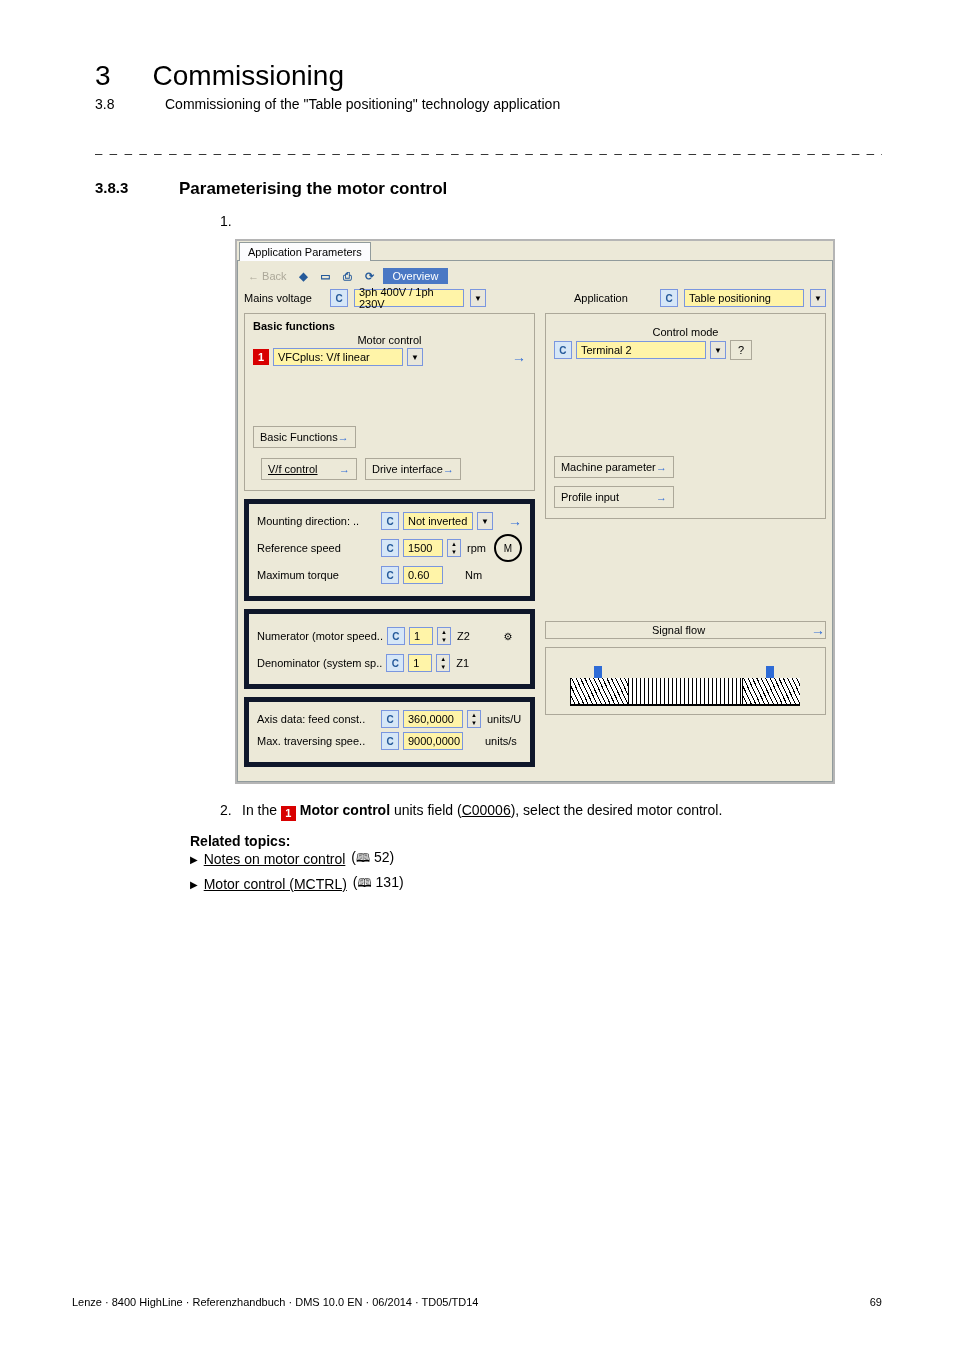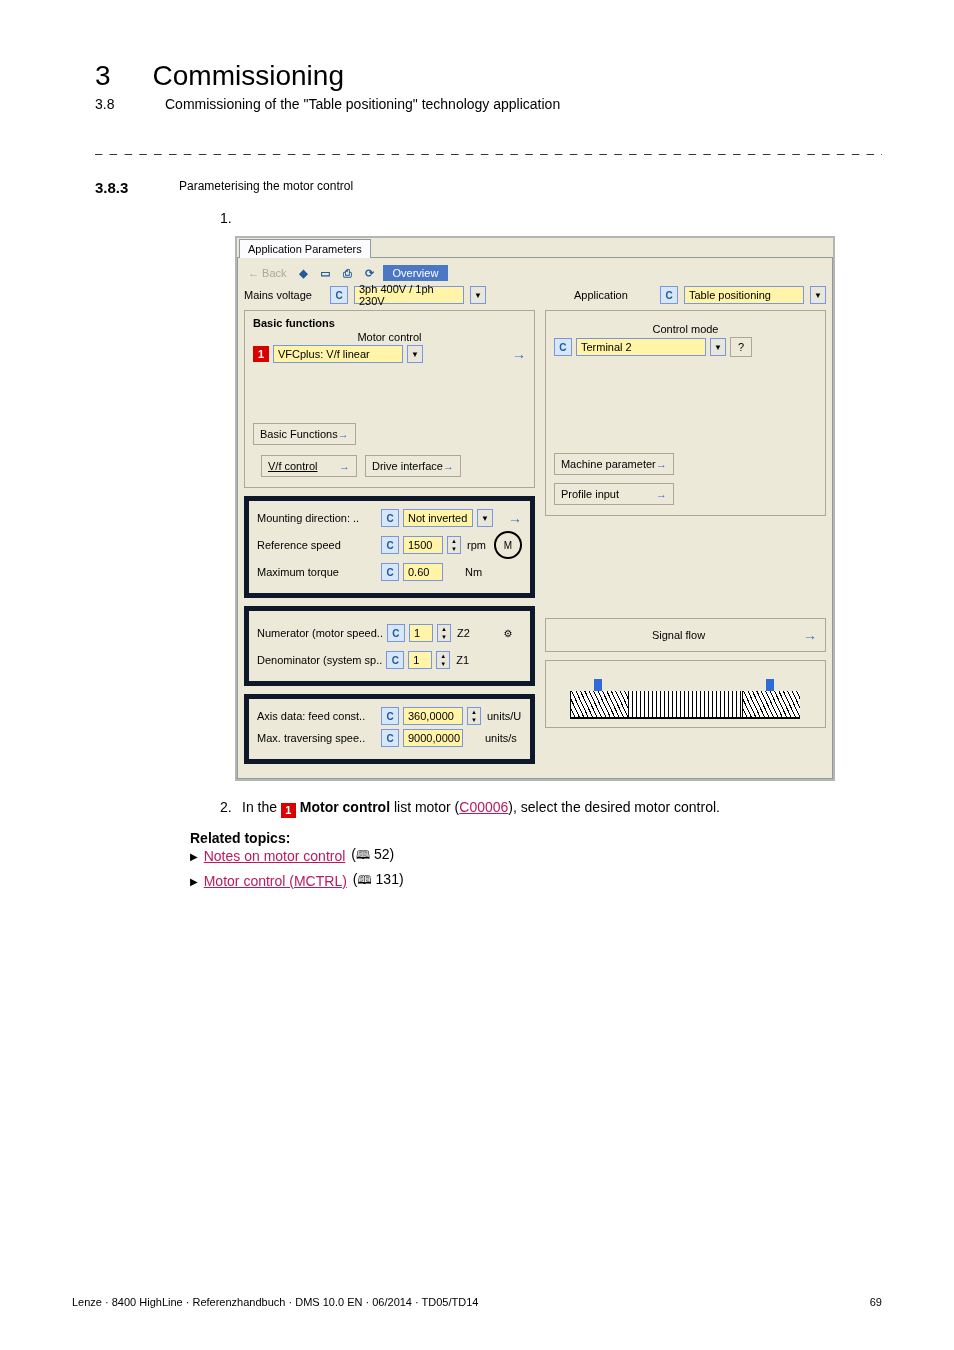--- a/index.html
+++ b/index.html
@@ -5,21 +5,21 @@
 * { box-sizing: border-box; margin: 0; padding: 0; }
 body { font-family: "Segoe UI", Arial, sans-serif; color: #000; background: #fff; width: 954px; height: 1350px; position: relative; }
 .page { padding: 60px 72px 0 95px; }
 .hrow { display: flex; align-items: baseline; gap: 42px; margin-bottom: 2px; }
 .chnum { font-size: 28px; font-weight: 400; }
 .chtitle { font-size: 28px; font-weight: 400; }
 .subrow { display: flex; gap: 42px; font-size: 14px; margin-top: 4px; }
 .dashsep { margin-top: 28px; margin-bottom: 24px; letter-spacing: 2px; color: #000; font-size: 13px; white-space: nowrap; overflow: hidden; }
 .secrow { display: flex; gap: 20px; margin-bottom: 14px; }
 .secnum { font-weight: 700; font-size: 15px; width: 64px; }
-.sectitle { font-weight: 400; font-size: 12px; }
+.sectitle { font-weight: 700; font-size: 17px; }
 .steplist { margin-left: 125px; font-size: 14px; }
 .steprow { display: flex; gap: 6px; margin-bottom: 4px; }
 .stepidx { min-width: 16px; }
 .stepbody { }
 .subline { margin-left: 22px; margin-top: 2px; }
 .screenshot-wrap { margin: 10px 0 18px 140px; }
 .ap-box { width: 600px; border: 2px solid #b5b5b5; background: #ece9d8; font-family: Tahoma, sans-serif; font-size: 11px; }
 .ap-tab { display: inline-block; padding: 3px 8px; border: 1px solid #919b9c; border-bottom: none; background: #fcfcfe; position: relative; top: 1px; margin-left: 2px; }
 .ap-inner { border: 1px solid #919b9c; background: #ece9d8; padding: 6px; }
 .ap-toolbar { display: flex; align-items: center; gap: 4px; margin-bottom: 4px; }
@@ -41,28 +41,28 @@
 .bluearr { color: #2e6bd6; font-weight: bold; font-size: 14px; }
 .navbtn { display: inline-flex; align-items: center; justify-content: space-between; border: 1px solid #aca899; background: #ece9d8; padding: 2px 6px; min-width: 96px; height: 22px; font-size: 11px; }
 .navbtn .ra { color: #2e6bd6; font-weight: bold; }
 .ap-section { border: 5px solid #0f172a; padding: 8px; margin-bottom: 8px; position: relative; }
 .frow { display: flex; align-items: center; gap: 4px; margin-bottom: 4px; }
 .flabel { min-width: 120px; }
 .spin { display:inline-flex; flex-direction:column; width:14px; height:18px; border:1px solid #7a96df; }
 .spin span { flex:1; display:flex; align-items:center; justify-content:center; font-size:6px; background:#e9e7db; }
 .unit { margin-left: 2px; }
 .smico { display:inline-flex; width:28px; height:28px; align-items:center; justify-content:center; font-size:10px; }
-.sigflow { border: 1px solid #aca899; padding: 8px; display:flex; align-items:center; }
+.sigflow { border: 1px solid #aca899; display:flex; align-items:center; }
 .diag-box { border: 1px solid #aca899; padding: 8px; height: 68px; display:flex; align-items:flex-end; justify-content:center; }
 .hatch { width: 230px; height: 28px; display:flex; }
 .hatch .part { flex:1; border-bottom:2px solid #000; border-left:1px solid #000; background: repeating-linear-gradient(65deg,#fff,#fff 3px,#000 3px,#000 4px); position:relative; }
 .hatch .part::before { content:""; position:absolute; top:-12px; left:40%; width:8px; height:12px; background:#2e6bd6; }
 .hatch .vlines { flex:2; border-bottom:2px solid #000; background: repeating-linear-gradient(90deg,#000,#000 1px,#fff 1px,#fff 4px); }
 .inline-red { display:inline-flex; align-items:center; justify-content:center; width:15px; height:15px; background:#d80000; color:#fff; font-weight:700; font-size:11px; vertical-align:-2px; }
-.link { color:#be185d; text-decoration:underline; }
+.link { color:#000000; text-decoration:underline; }
 .related { margin-left: 95px; margin-top: 12px; }
 .related-h { font-weight: 700; font-size: 14px; margin-bottom: 0; }
 .rel-item { display:flex; align-items:center; gap:6px; font-size:14px; margin-bottom:4px; }
 .tri { color:#000; font-size:10px; }
 .bkico { font-size:12px; }
 .footer { position:absolute; bottom:42px; left:72px; right:72px; display:flex; justify-content:space-between; font-size:11px; color:#000; }
 .qmark { display:inline-flex; width:22px; height:20px; border:1px solid #aca899; background:#ece9d8; align-items:center; justify-content:center; }
 </style>
 </head>
 <body>
@@ -257,21 +257,21 @@
           </div>
         </div>
       </div>
     </div>
   </div>
 
   <div class="steplist">
     <div class="steprow">
       <div class="stepidx">2.</div>
       <div class="stepbody">
-        <span>In the </span><span class="inline-red">1</span><b> Motor control</b><span> list motor (</span><span class="link">C00006</span><span>), select the desired motor control.</span>
+        <span>In the </span><span class="inline-red">1</span><b> Motor control</b><span> units field (</span><span class="link">C00006</span><span>), select the desired motor control.</span>
       </div>
     </div>
   </div>
 
   <div class="related">
     <div class="related-h">Related topics:</div>
     <div class="rel-item">
       <span class="tri">▶</span>
       <span class="link">Notes on motor control</span>
       <span>(<span class="bkico">🕮</span> <span>52)</span></span>

